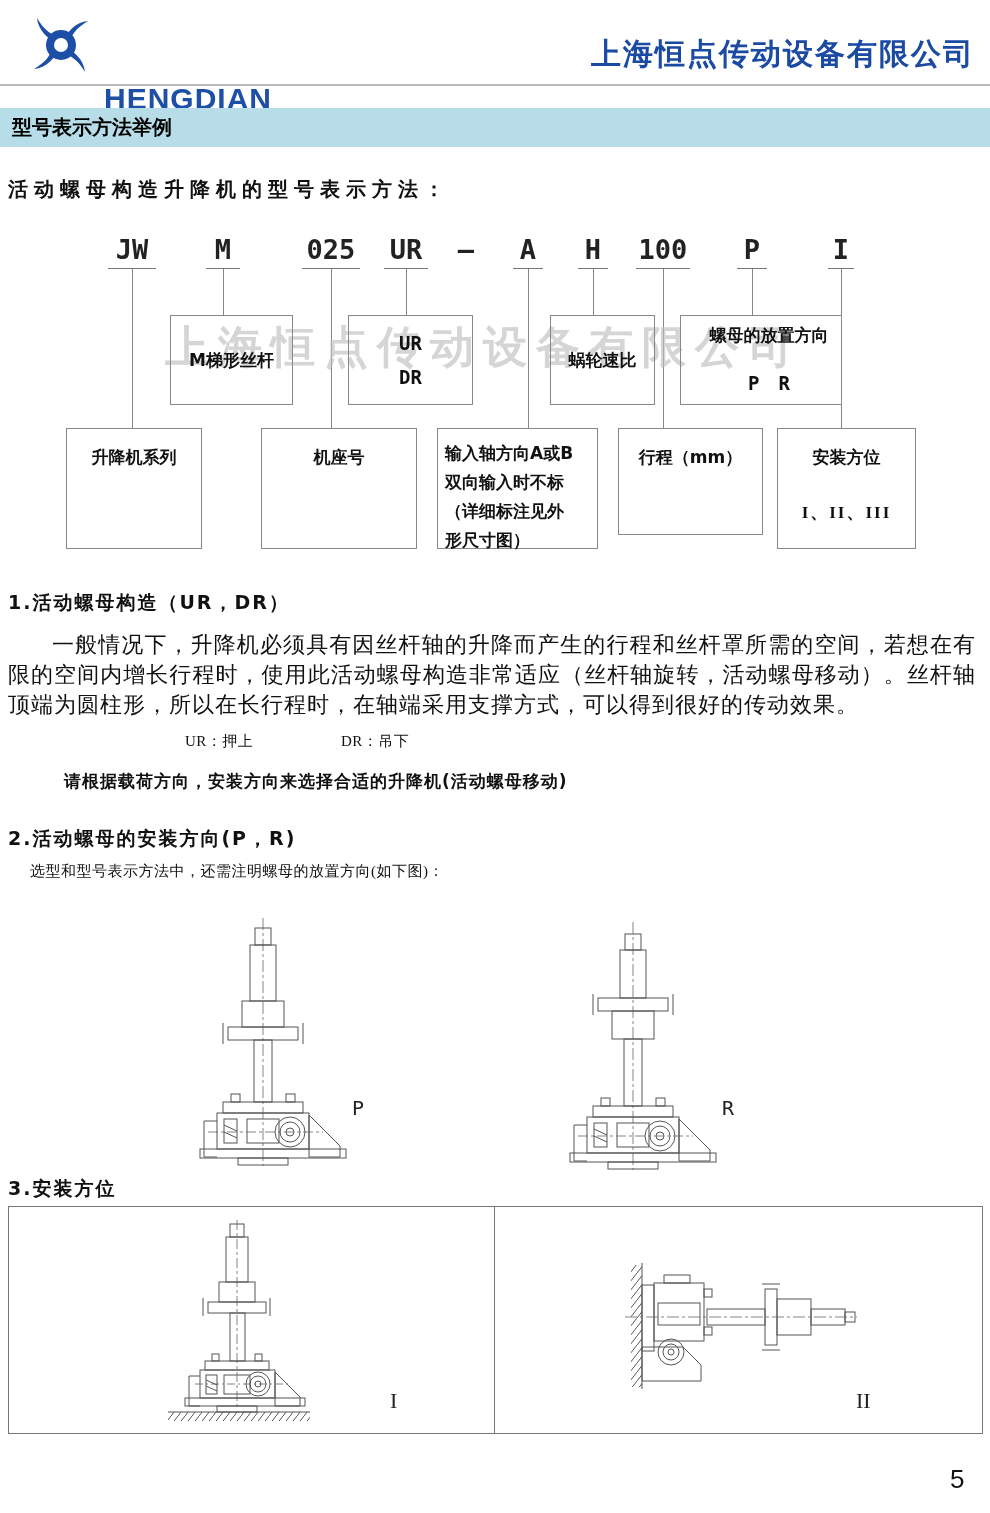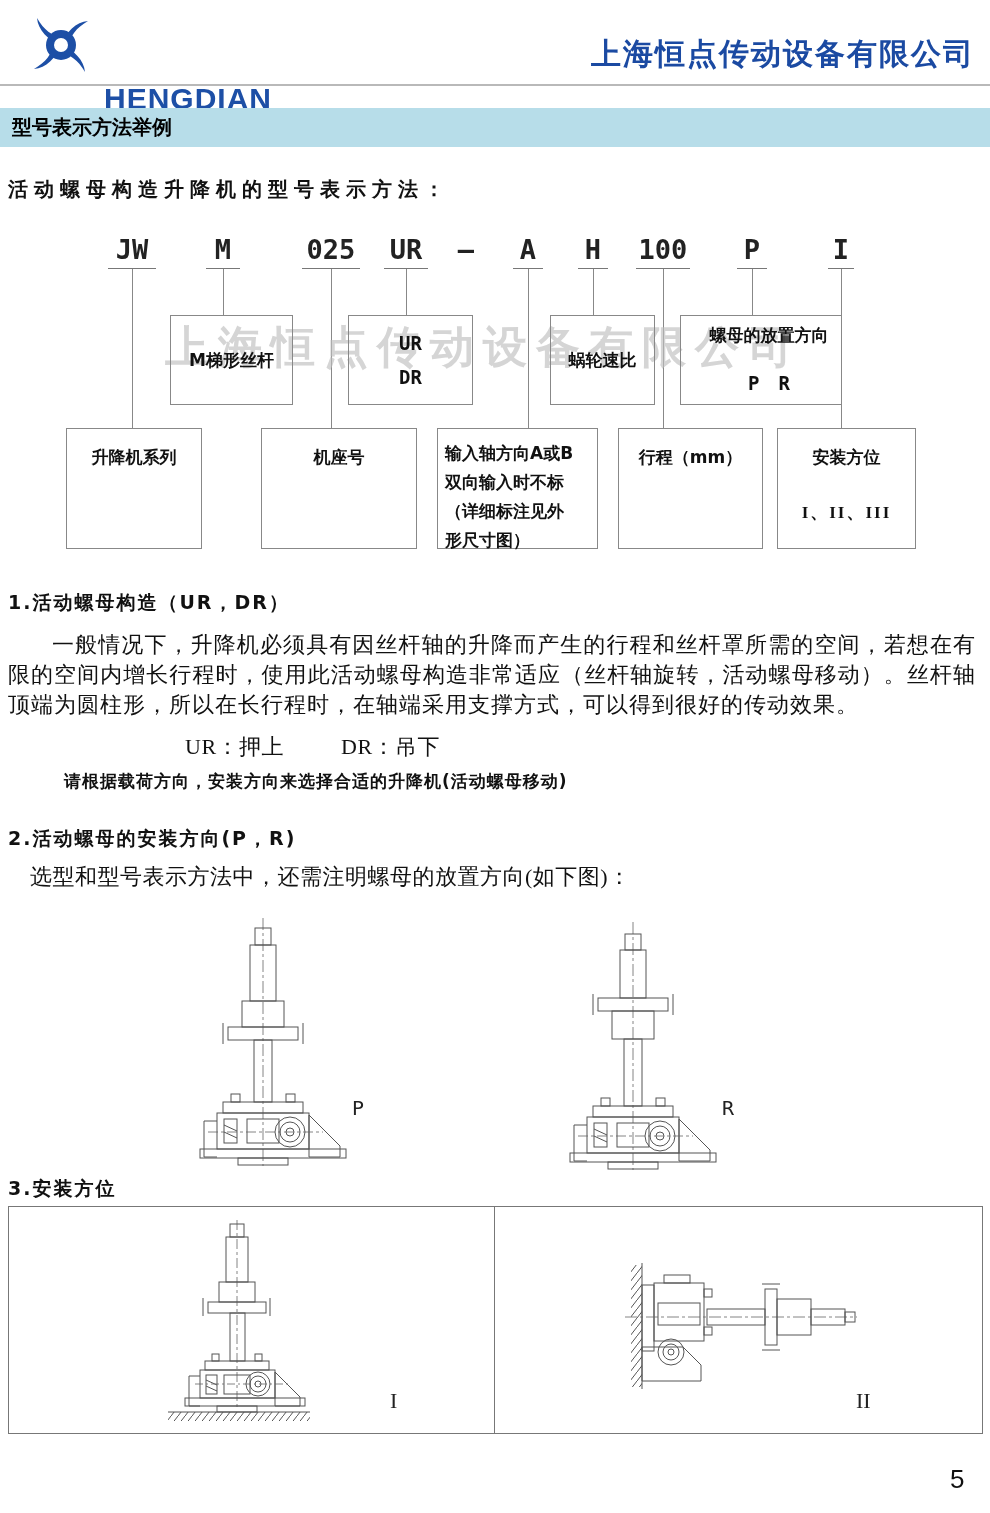--- a/index.html
+++ b/index.html
@@ -32,21 +32,21 @@
   .mbox.center{justify-content:center;}
   .mbox .mono{font-family:"DejaVu Sans Mono","Liberation Mono",monospace;font-size:19px;}
   .lvl2{padding-top:14px;}
   .lvl2 .line{line-height:29px;}
   .lvl2.left{align-items:flex-start;padding-left:7px;padding-right:4px;}
 
   
   .heading{font-size:19px;font-weight:bold;letter-spacing:2px;}
   .para{font-family:"Liberation Serif","DejaVu Serif",serif;font-size:22px;line-height:30px;
         text-indent:2em;text-align:justify;letter-spacing:1px;}
-  .serifline{font-family:"Liberation Serif","DejaVu Serif",serif;font-size:22px;letter-spacing:.5px;}
+  .serifline{font-family:"Liberation Serif","DejaVu Serif",serif;font-size:15px;letter-spacing:.5px;}
   .boldnote{font-size:17px;font-weight:bold;letter-spacing:1px;}
   .drawlabel{font-family:"DejaVu Sans Mono","Liberation Mono",monospace;font-size:20px;color:#222;}
   .romlabel{font-family:"Liberation Serif","DejaVu Serif",serif;font-size:22px;color:#222;}
 
   
   .mountbox{border:1px solid #777;box-sizing:border-box;}
   .divider{width:1px;background:#777;}
 
   svg .cl{stroke:#666;stroke-width:.8;}
   .pagenum{font-size:26px;color:#111;font-family:"Liberation Sans",sans-serif;}
@@ -130,21 +130,21 @@
   </div>
   <div class="abs mbox lvl2" style="left:261px;top:428px;width:156px;height:121px;">
     <div class="line">机座号</div>
   </div>
   <div class="abs mbox lvl2 left" style="left:437px;top:428px;width:161px;height:121px;padding-top:10px;">
     <div class="line">输入轴方向A或B</div>
     <div class="line">双向输入时不标</div>
     <div class="line">（详细标注见外</div>
     <div class="line">形尺寸图）</div>
   </div>
-  <div class="abs mbox lvl2" style="left:618px;top:428px;width:145px;height:121px;">
+  <div class="abs mbox lvl2" style="left:618px;top:428px;width:145px;height:107px;">
     <div class="line">行程（mm）</div>
   </div>
   <div class="abs mbox lvl2" style="left:777px;top:428px;width:139px;height:121px;">
     <div class="line">安装方位</div>
     <div class="line" style="margin-top:26px;font-family:'Liberation Serif','DejaVu Serif',serif;letter-spacing:2px;">I、II、III</div>
   </div>
 
   <div class="abs heading" style="left:8px;top:590px;">1.活动螺母构造（UR，DR）</div>
   <div class="abs para" style="left:8px;top:630px;width:968px;">一般情况下，升降机必须具有因丝杆轴的升降而产生的行程和丝杆罩所需的空间，若想在有限的空间内增长行程时，使用此活动螺母构造非常适应（丝杆轴旋转，活动螺母移动）。丝杆轴顶端为圆柱形，所以在长行程时，在轴端采用支撑方式，可以得到很好的传动效果。</div>
   <div class="abs serifline" style="left:185px;top:732px;">UR：押上</div>

